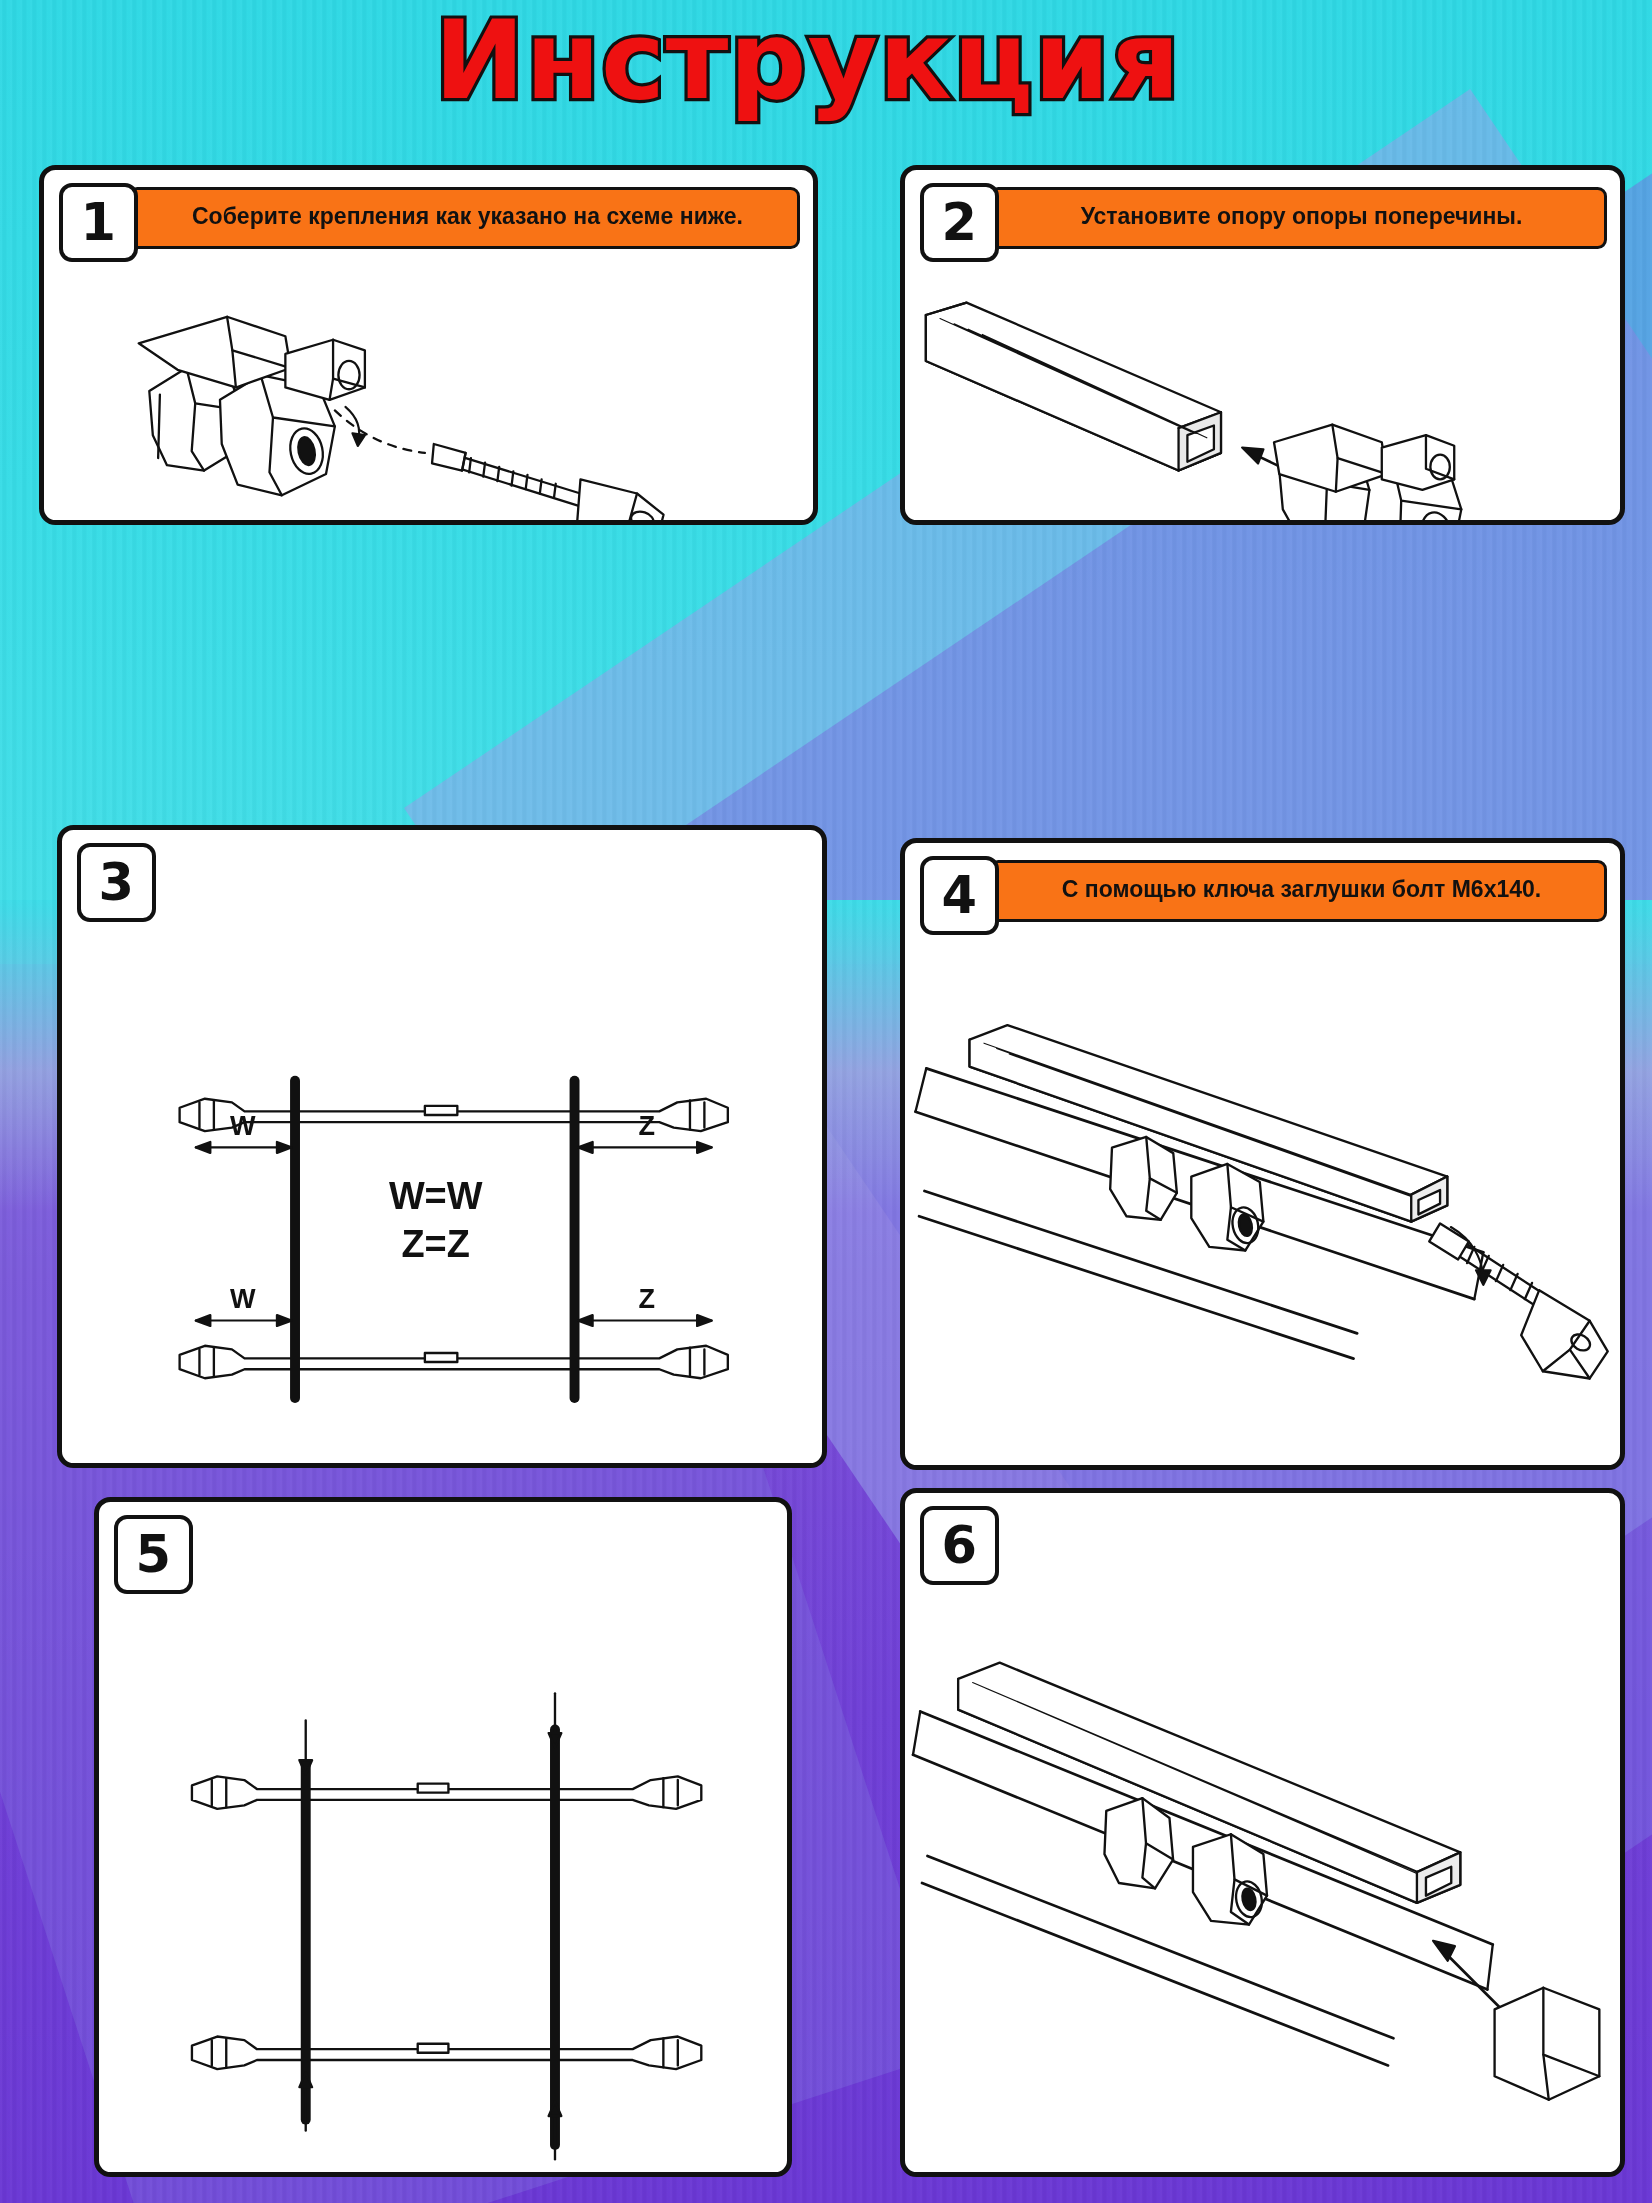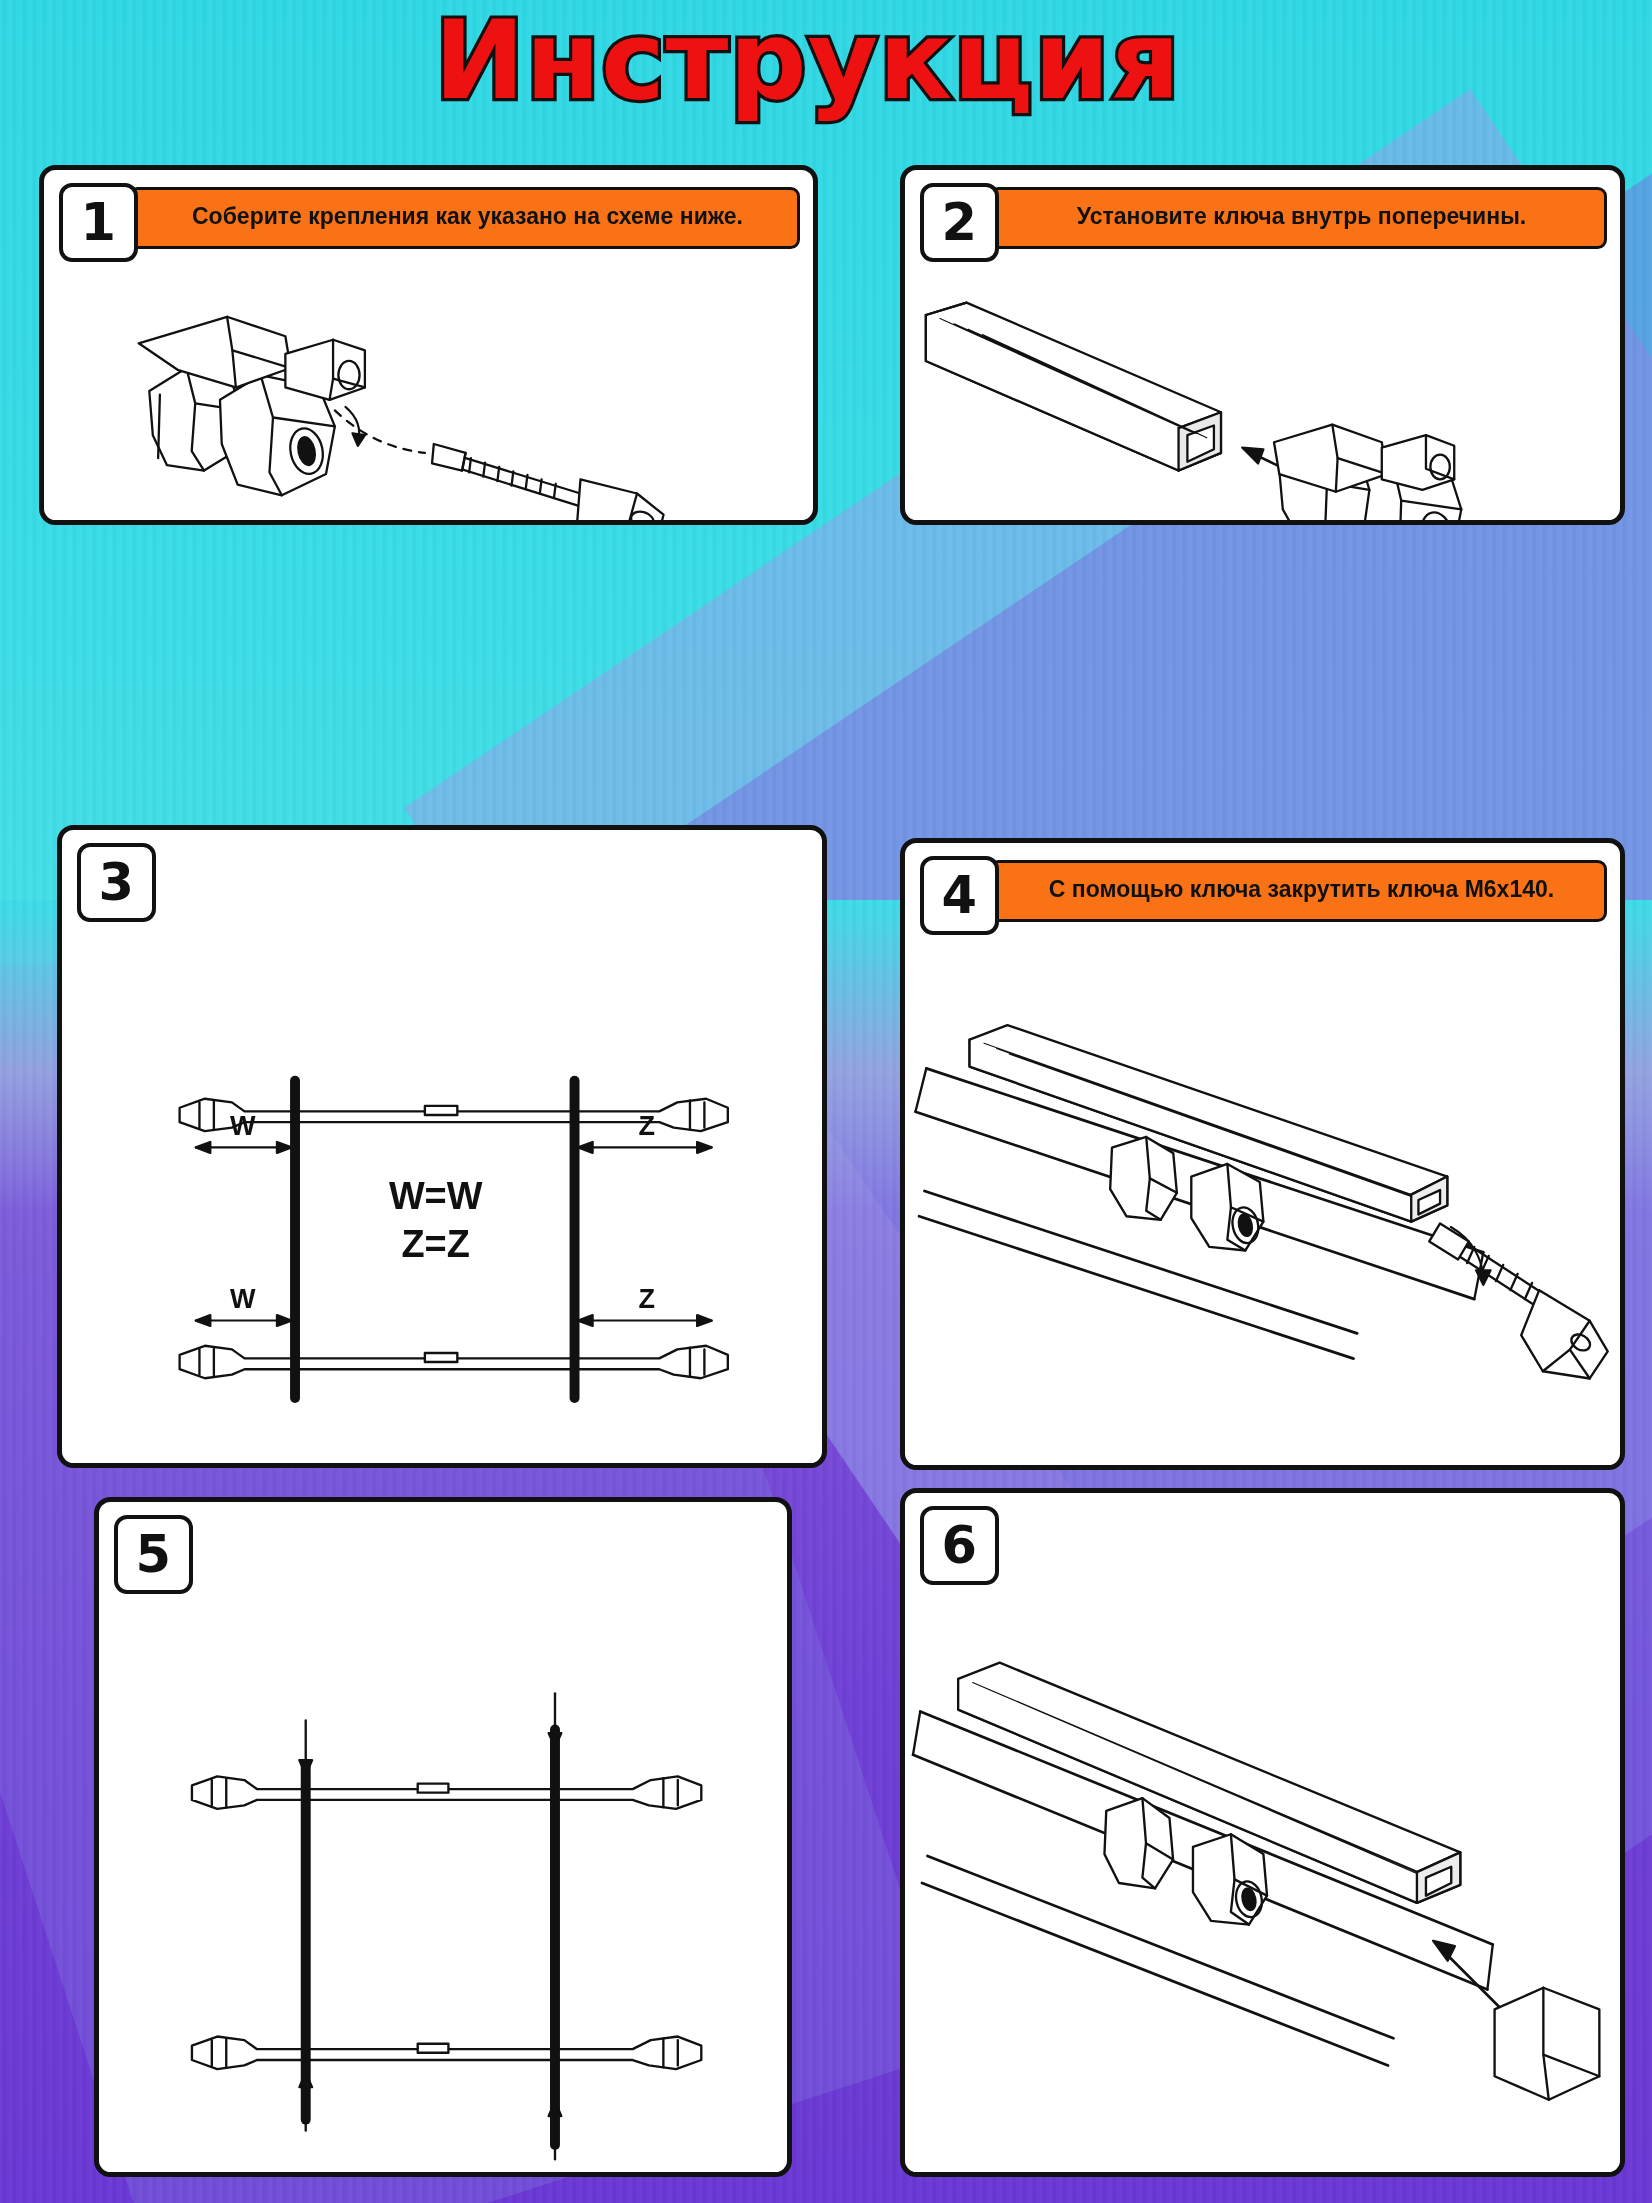--- a/index.html
+++ b/index.html
@@ -228,21 +228,21 @@
         </g>
       </svg>
     </div>
   </div>
 </div>
 
 <div class="panel" style="left:900px; top:165px; width:725px; height:360px;">
   <div class="panel-inner">
     <div class="step-badge">2</div>
     <div class="caption-box">
-      <div class="caption-text">Установите ключа внутрь поперечины.</div>
+      <div class="caption-text">Установите опору опоры поперечины.</div>
     </div>
     <div class="art">
       <svg viewBox="0 0 790 292" preserveAspectRatio="xMidYMid meet">
         <g fill="none" stroke="#111" stroke-width="2.6" stroke-linejoin="round" stroke-linecap="round">
 
           <path d="M14 60 L300 188 L300 236 L14 112 Z" fill="#111"></path>
           <path d="M14 112 L300 236 L348 216 L348 170 L60 46 L14 60 Z" fill="#fff"></path>
           <path d="M300 188 L348 170"></path>
           <path d="M300 236 L348 216"></path>
           <path d="M14 60 L60 46"></path>
@@ -325,21 +325,21 @@
         </g>
       </svg>
     </div>
   </div>
 </div>
 
 <div class="panel" style="left:900px; top:838px; width:725px; height:632px;">
   <div class="panel-inner">
     <div class="step-badge">4</div>
     <div class="caption-box">
-      <div class="caption-text">С помощью ключа закрутить ключа М6х140.</div>
+      <div class="caption-text">С помощью ключа заглушки болт М6х140.</div>
     </div>
     <div class="art">
       <svg viewBox="0 0 790 588" preserveAspectRatio="xMidYMid meet">
         <g fill="none" stroke="#111" stroke-width="2.6" stroke-linejoin="round" stroke-linecap="round">
 
           <path d="M22 148 L640 352" stroke-width="3"></path>
           <path d="M10 196 L630 404" stroke-width="3"></path>
           <path d="M22 148 L10 196"></path>
           <path d="M640 352 L630 404"></path>
 

